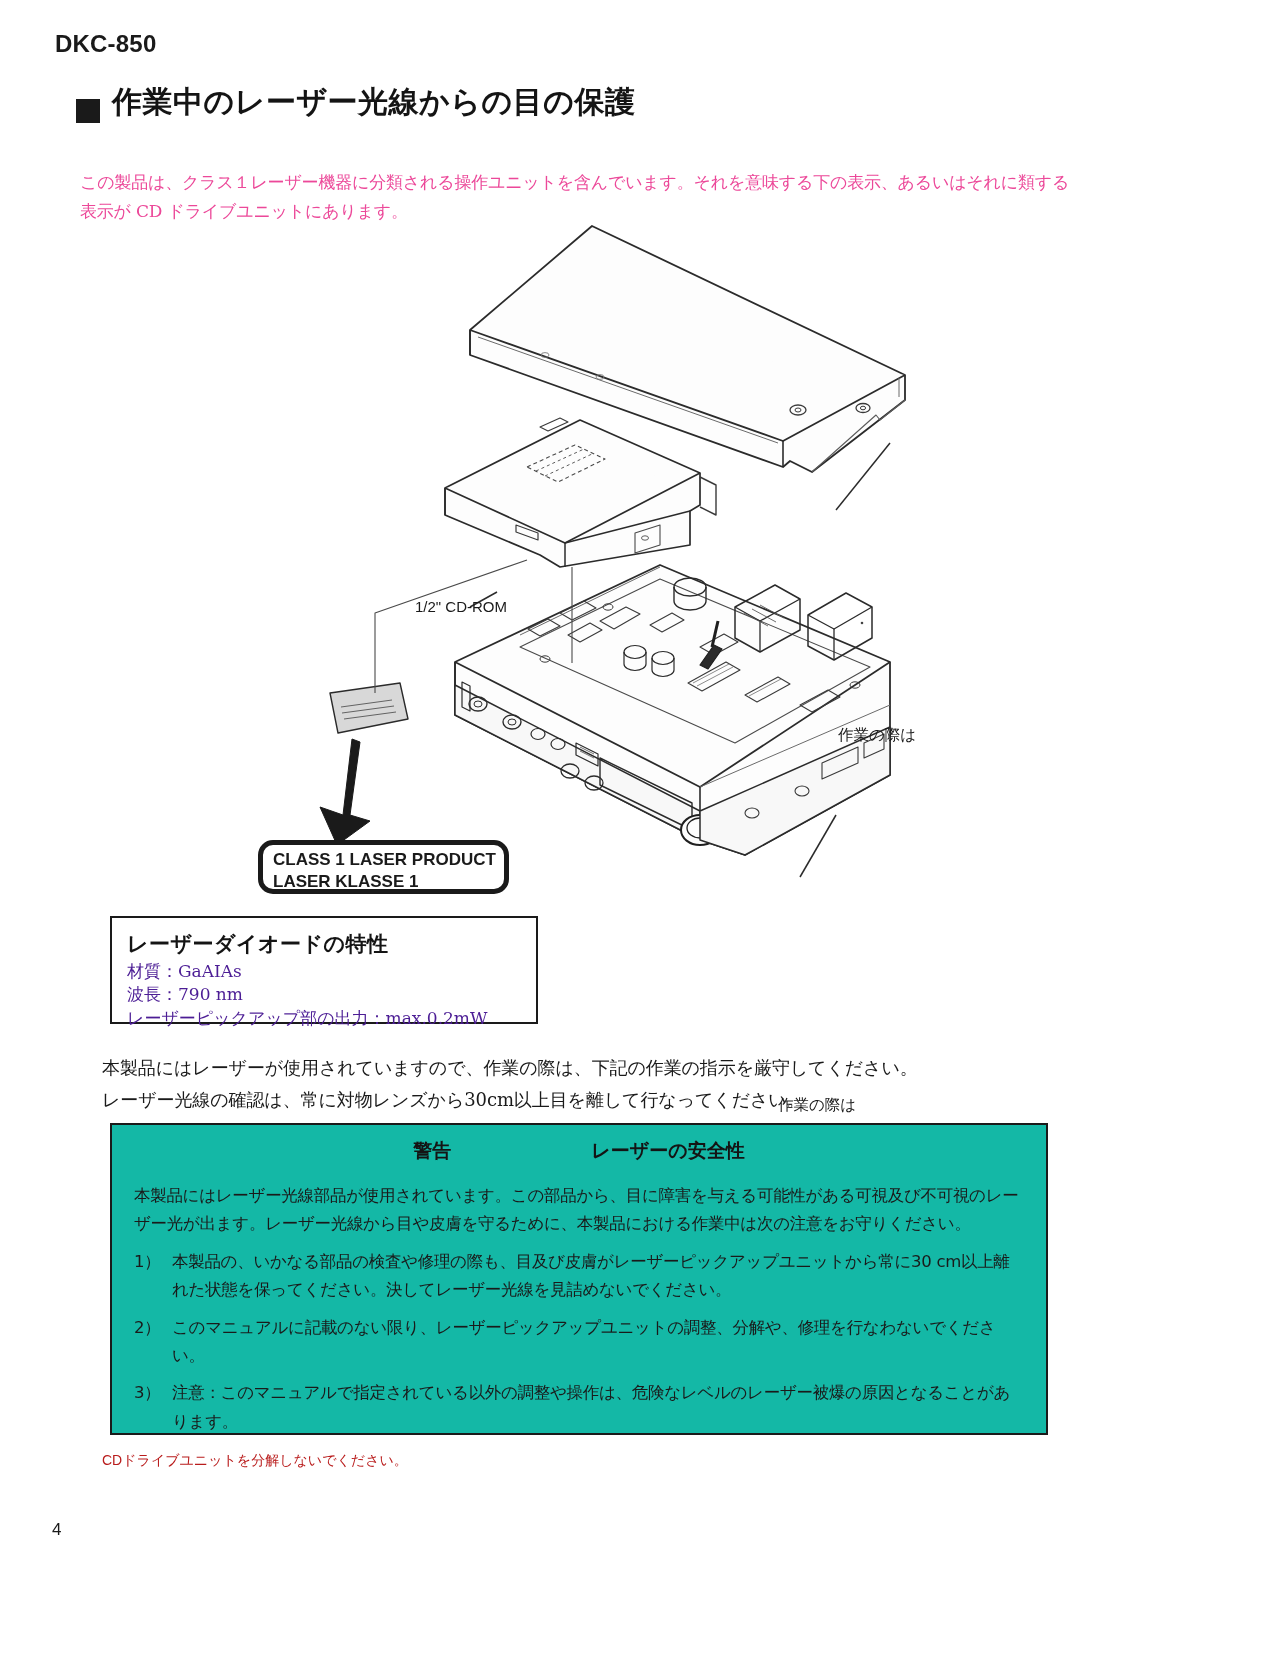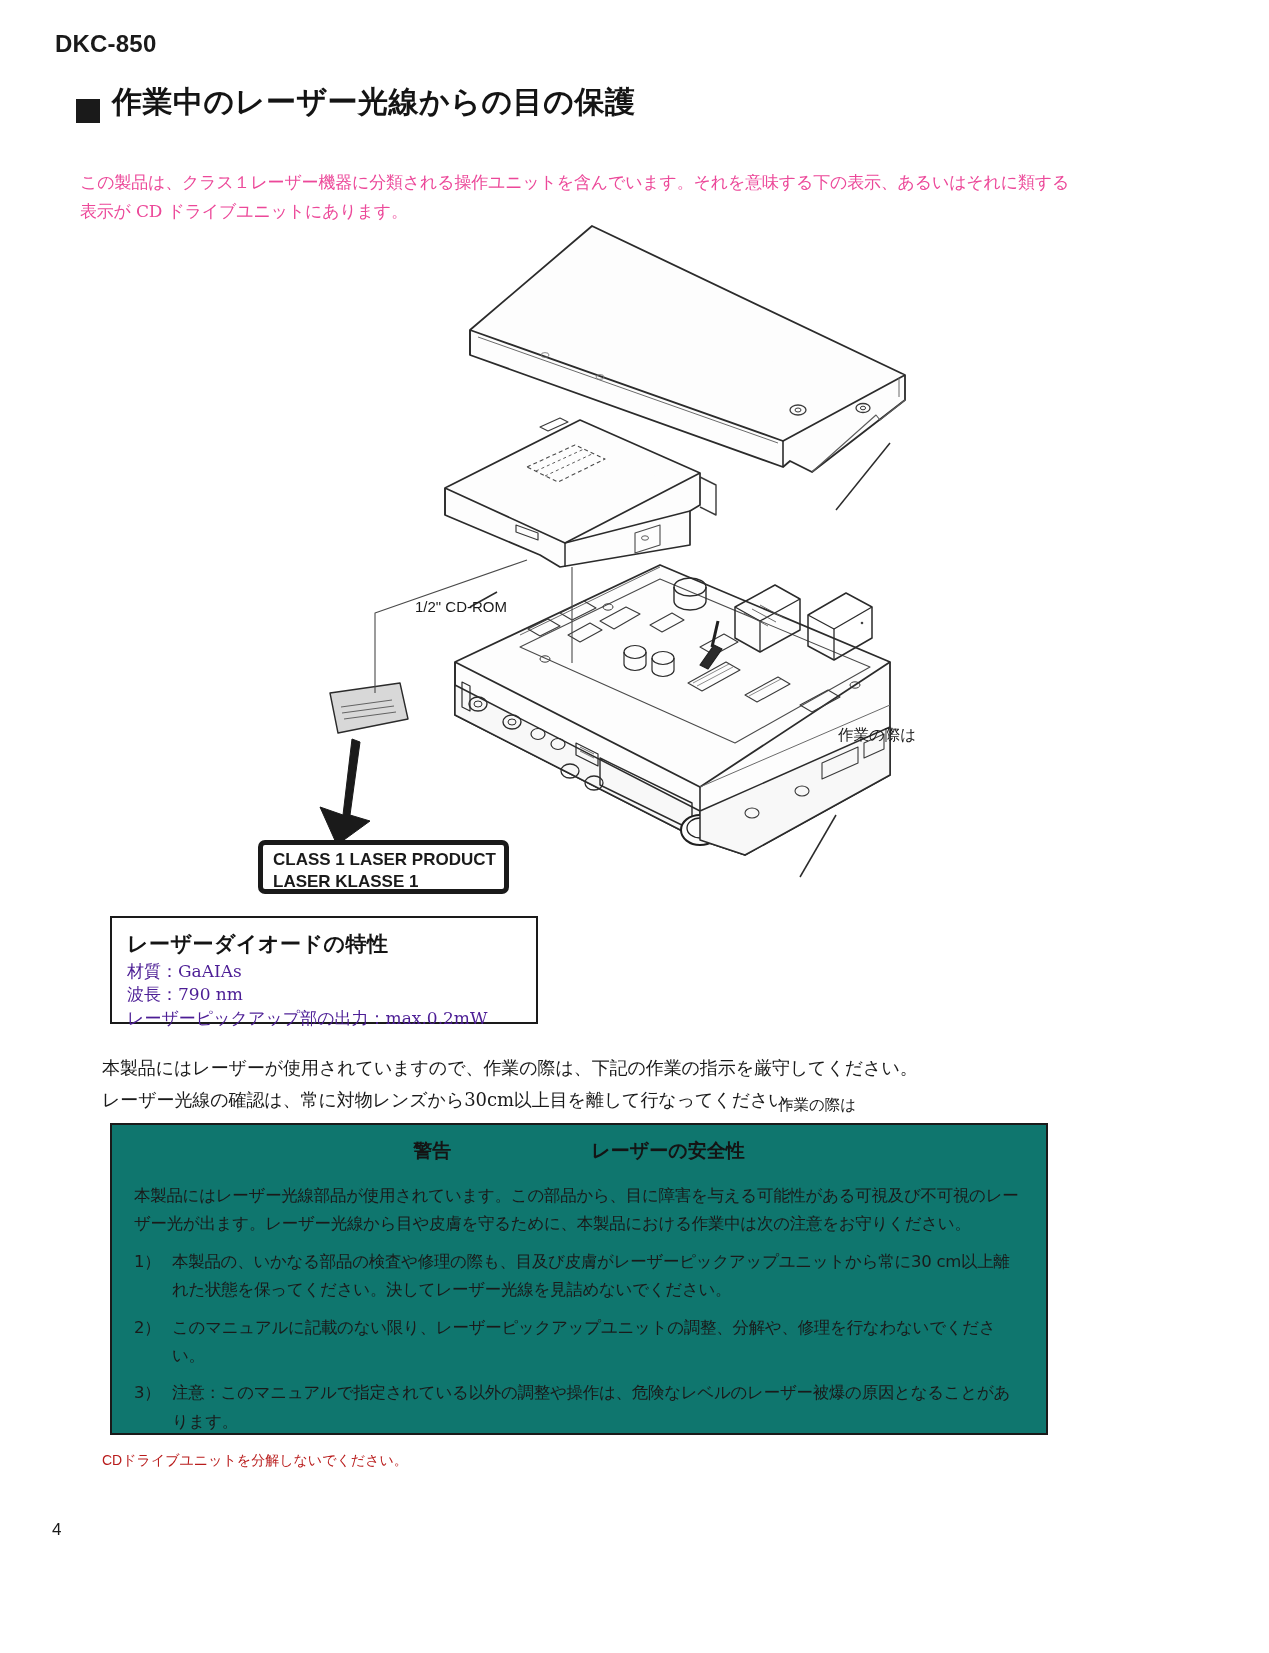--- a/index.html
+++ b/index.html
@@ -90,21 +90,21 @@
   #label-bottomcase { left: 778px; top: 880px; }
 
   
   .laser-label {
     position: absolute;
     left: 258px;
     top: 840px;
     width: 251px;
     height: 54px;
     border: 5px solid #1a1a1a;
-    border-radius: 7px;
+    border-radius: 15px;
     background: #ffffff;
     box-sizing: border-box;
     padding: 4px 0 0 10px;
     font-family: "Liberation Sans", sans-serif;
     font-weight: bold;
     font-size: 17px;
     line-height: 1.27;
     color: #1a1a1a;
   }
 
@@ -150,21 +150,21 @@
 
   
   .warn-box {
     position: absolute;
     left: 110px;
     top: 1123px;
     width: 938px;
     height: 312px;
     border: 2px solid #1a1a1a;
     box-sizing: border-box;
-    background: #0f766e;
+    background: #14b8a6;
   }
   .warn-head {
     display: flex;
     justify-content: center;
     gap: 140px;
     margin-top: 13px;
     font-family: "DejaVu Sans", sans-serif;
     font-size: 19px;
     font-weight: bold;
     color: #141414;

